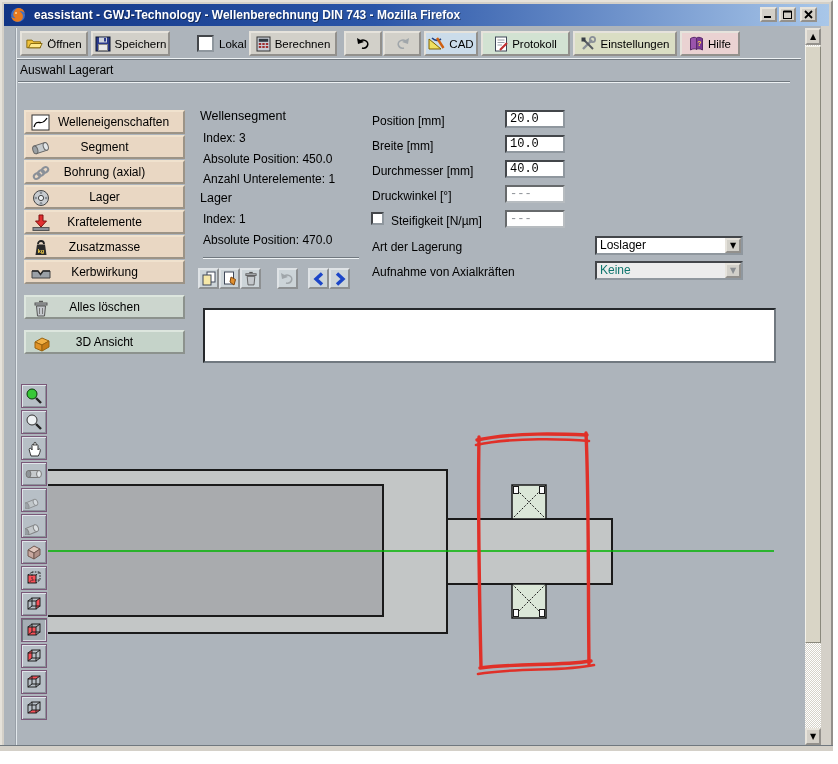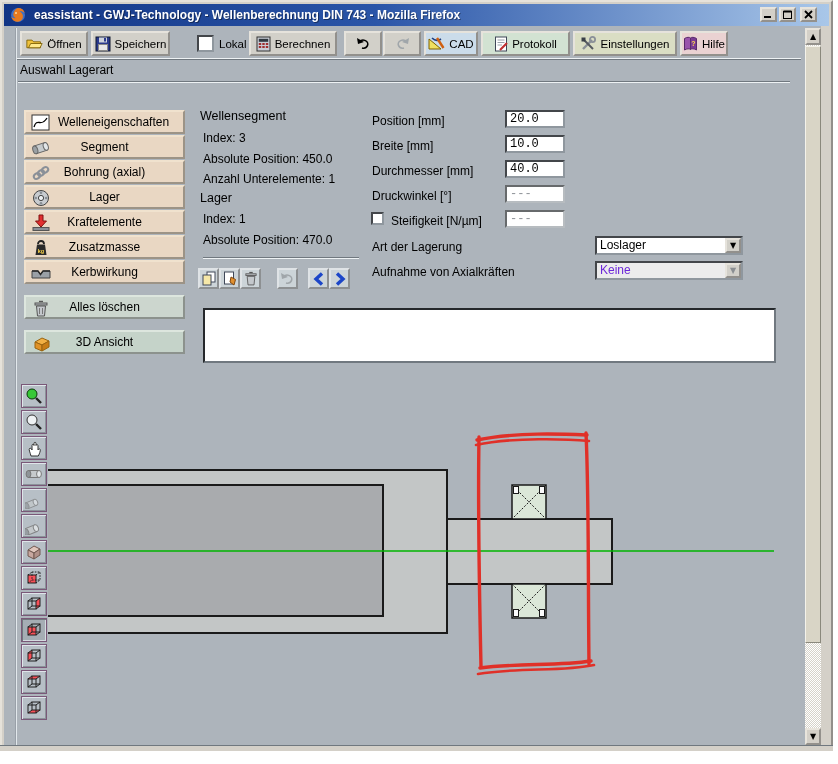--- a/index.html
+++ b/index.html
@@ -44,21 +44,21 @@
   .flabel{left:372px;font-size:12px;white-space:nowrap;}
   .finput{left:505px;width:60px;height:18px;border:2px inset #8f979e;background:#fff;
           font-size:12px;padding:0 3px;font-family:Liberation Mono, monospace;}
   .finput.dis{color:#8f9398;border:2px inset #b7bcc0;}
   .combo{left:595px;width:148px;height:19px;border:2px inset #8f979e;background:#fff;
          display:flex;}
   .combo .val{flex:1;padding-left:3px;font-size:12px;white-space:nowrap;overflow:hidden;}
   .combo .arrow{width:16px;height:100%;background:#d2d0c9;border:2px outset #e6e3dc;
                 display:flex;align-items:center;justify-content:center;font-size:8px;box-sizing:border-box;}
   .combo.dis{background:#ececec;}
-  .combo.dis .val{color:#6d28d9;}
+  .combo.dis .val{color:#0f766e;}
   .combo.dis .arrow{color:#8a8e92;}
   .msgbox{left:203px;top:308px;width:573px;height:55px;background:#fff;border:2px inset #70787f;}
   
   .vtool{left:21px;width:26px;height:24px;border:1px solid #7a5878;background:#b7bfc6;
          box-shadow:inset 1px 1px 0 #dfe5ea, inset -1px -1px 0 #8b9299;
          display:flex;align-items:center;justify-content:center;position:absolute;box-sizing:border-box;padding:0;}
   .vtool.pressed{background:#a5adb4;box-shadow:inset 1px 1px 0 #70777d, inset -1px -1px 0 #d5dbe0;}
   
   .sb-btn{left:805px;width:16px;height:17px;background:#d4d0c8;border:2px outset #e8e4dc;
           display:flex;align-items:center;justify-content:center;font-size:8px;padding:0;}
@@ -183,21 +183,21 @@
   <button class="abs tbtn" style="left:573px;width:104px;background:#dadec4;">
     <svg width="16" height="16" viewBox="0 0 16 16">
       <line x1="3" y1="13" x2="12" y2="4" stroke="#8a9098" stroke-width="2.4"></line>
       <circle cx="12.5" cy="3.5" r="2.6" fill="none" stroke="#8a9098" stroke-width="1.8"></circle>
       <line x1="4" y1="4" x2="13" y2="13" stroke="#555a60" stroke-width="2"></line>
       <rect x="1.5" y="1.5" width="4" height="4" fill="#3a4048"></rect>
     </svg>
     <span>Einstellungen</span>
   </button>
 
-  <button class="abs tbtn" style="left:680px;width:48px;background:#ead2d2;">
+  <button class="abs tbtn" style="left:680px;width:60px;background:#ead2d2;">
     <svg width="15" height="15" viewBox="0 0 15 15">
       <path d="M1.5,2.5 C4,1 6.5,1 7.5,2 L7.5,13.5 C6.5,12.5 4,12.5 1.5,14 Z" fill="#9a54ac" stroke="#5a2a6a"></path>
       <path d="M13.5,2.5 C11,1 8.5,1 7.5,2 L7.5,13.5 C8.5,12.5 11,12.5 13.5,14 Z" fill="#7a3a94" stroke="#5a2a6a"></path>
       <text x="10.5" y="9.5" font-size="7" font-weight="bold" fill="#ffd84a" text-anchor="middle">?</text>
     </svg>
     <span>Hilfe</span>
   </button>
 
   <div class="abs ridge" style="left:17px;top:58px;width:784px;"></div>
   <div class="abs" style="left:20px;top:63px;font-size:12px;">Auswahl Lagerart</div>

